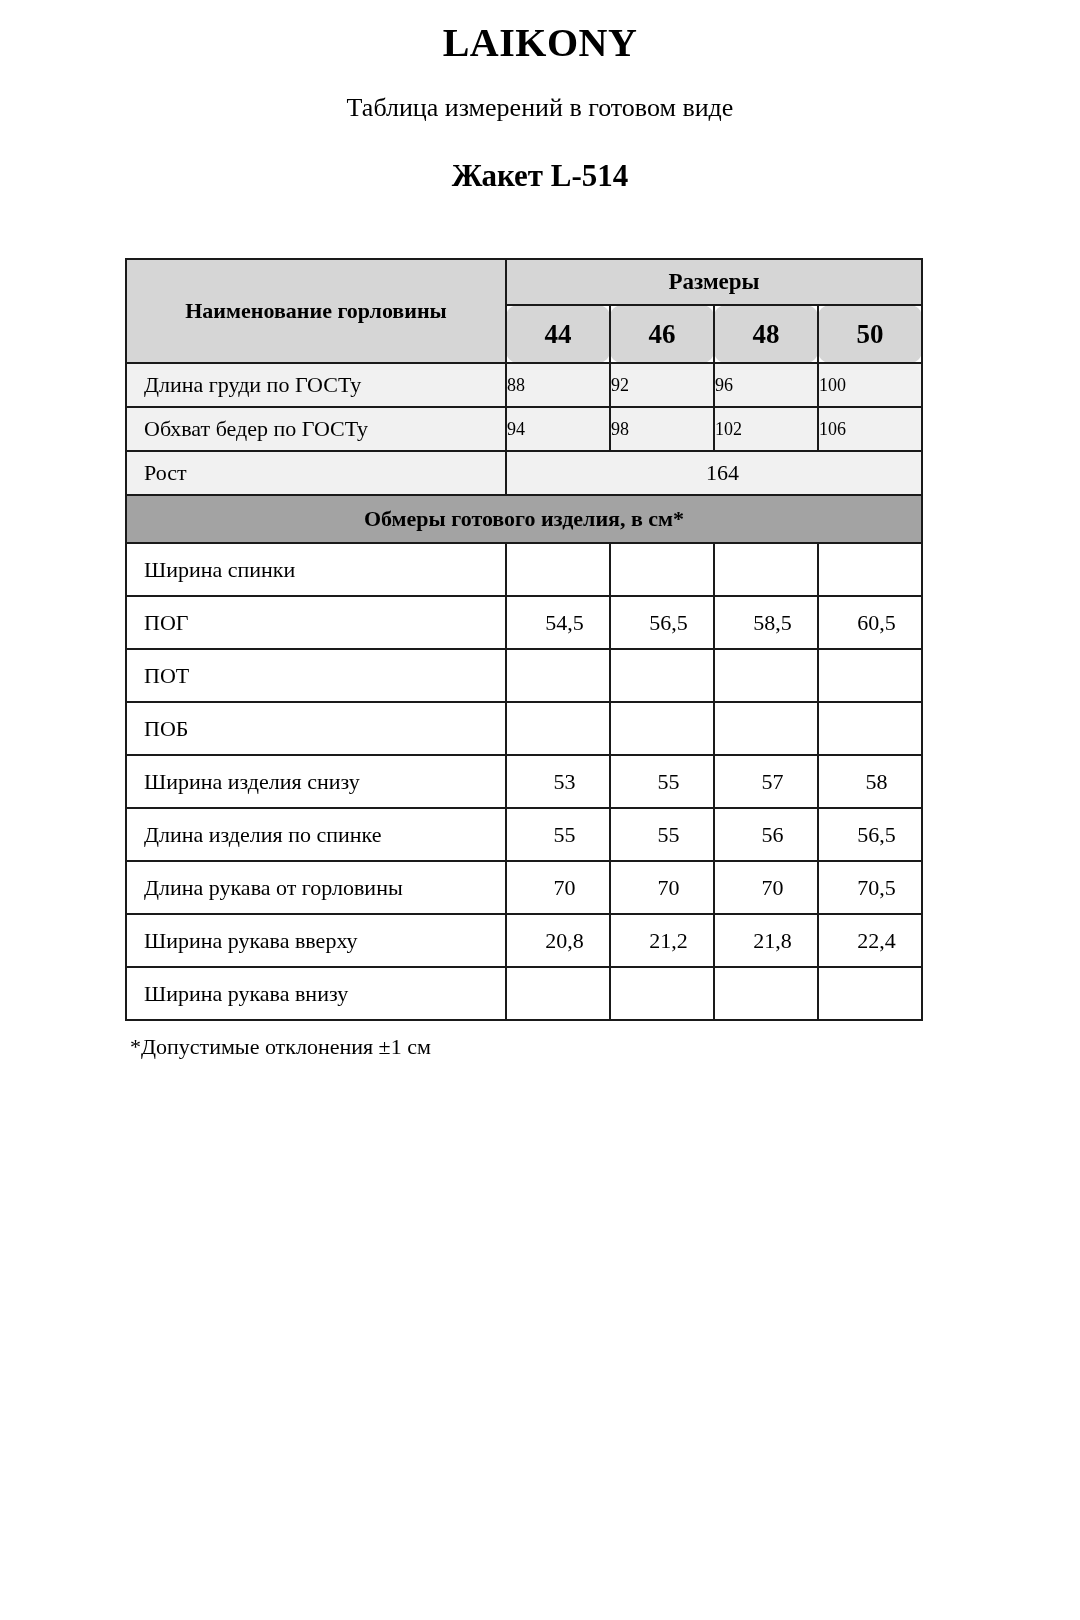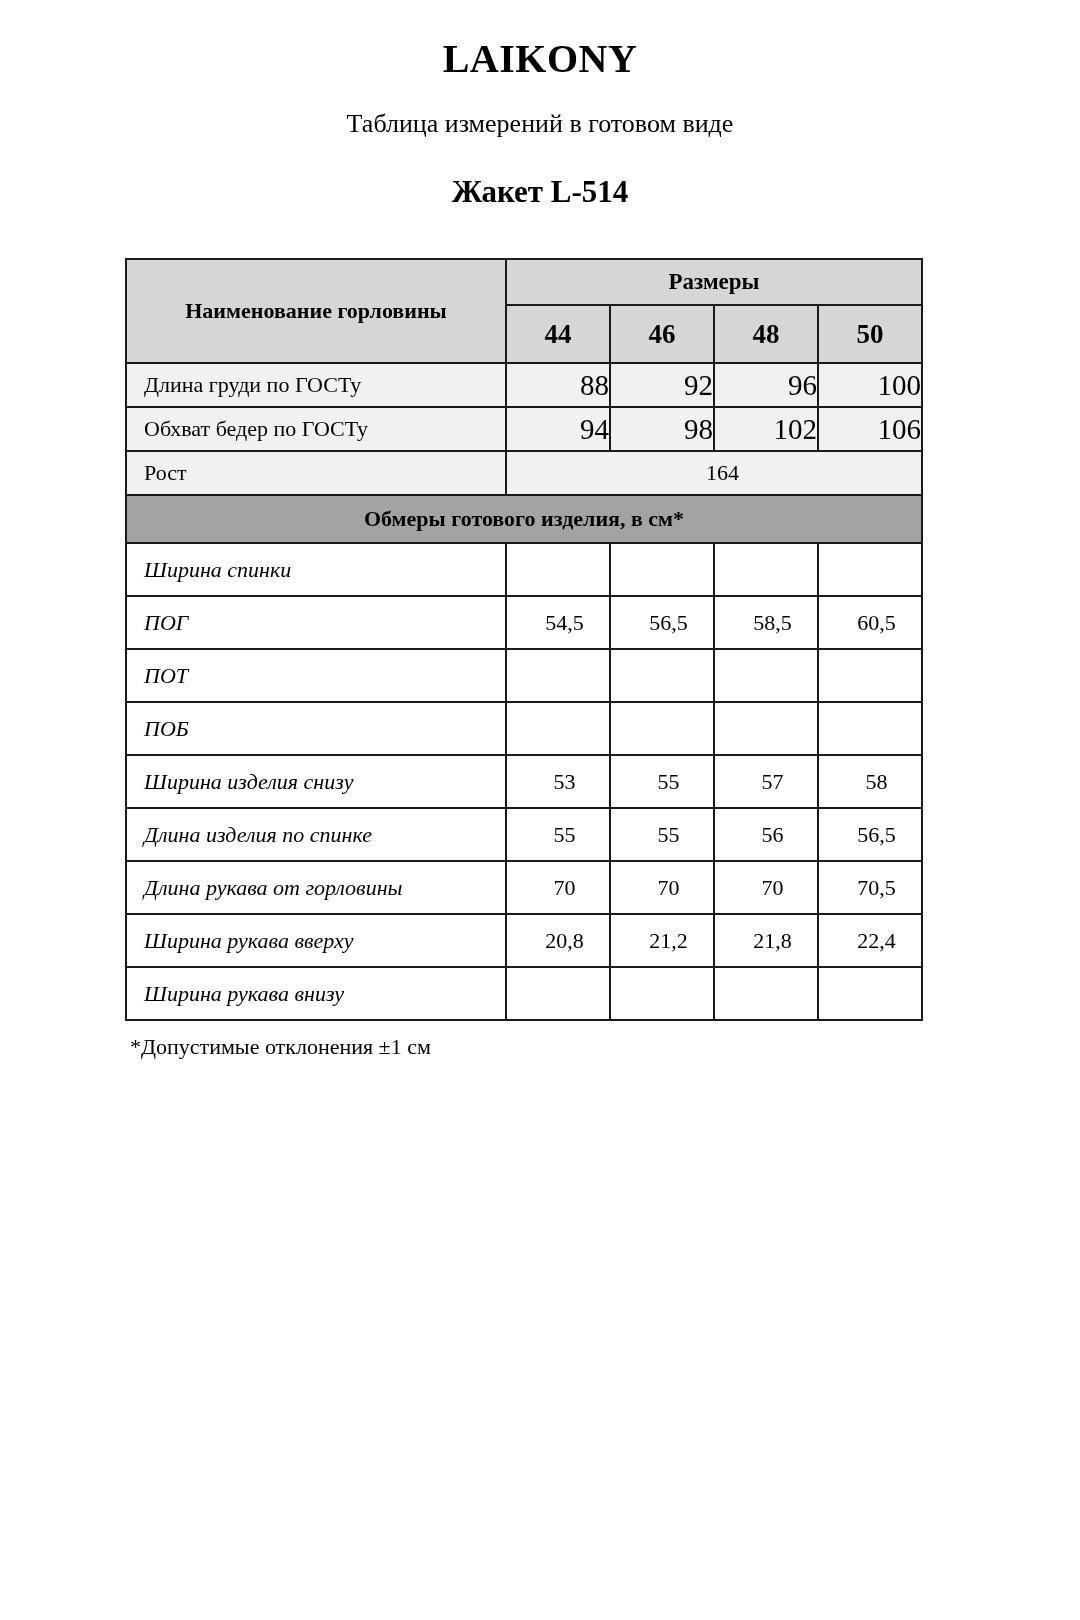--- a/index.html
+++ b/index.html
@@ -22,21 +22,21 @@
     box-sizing: border-box;
   }
 
   
   .brand {
     text-align: center;
     font-size: 40px;
     font-weight: bold;
     letter-spacing: 0.5px;
     margin: 0;
-    padding-top: 36px;
+    padding-top: 20px;
     line-height: 1.15;
     font-family: "Liberation Serif", "DejaVu Serif", serif;
   }
   .subtitle {
     text-align: center;
     font-size: 26px;
     font-weight: normal;
     margin: 0;
     padding-top: 26px;
     line-height: 1.2;
@@ -86,34 +86,35 @@
     font-size: 23px;
     text-align: center;
     height: 44px;
   }
   th.hdr-size {
     background: #d6d6d6;
     font-weight: bold;
     font-size: 27px;
     text-align: center;
     height: 56px;
+    border-radius: 12px;
   }
 
   tr.gost td {
     background: #f1f1f1;
     height: 42px;
   }
   tr.gost td.lbl {
     text-align: left;
     padding-left: 17px;
     font-size: 22px;
   }
   tr.gost td.val {
-    text-align: right;
-    font-size: 29px;
+    text-align: left;
+    font-size: 18px;
   }
   tr.gost td.val-span {
     text-align: center;
     padding-left: 17px;
     font-size: 22px;
   }
 
   tr.section td {
     background: #a3a3a3;
     text-align: center;
@@ -123,21 +124,20 @@
   }
 
   tr.body-row td {
     background: #ffffff;
     height: 51px;
   }
   tr.body-row td.lbl {
     text-align: left;
     padding-left: 17px;
     font-size: 22px;
-    font-style: italic;
   }
   tr.body-row td.val {
     text-align: center;
     font-size: 22px;
     padding-left: 13px;
   }
 
   
   .footnote {
     position: absolute;

